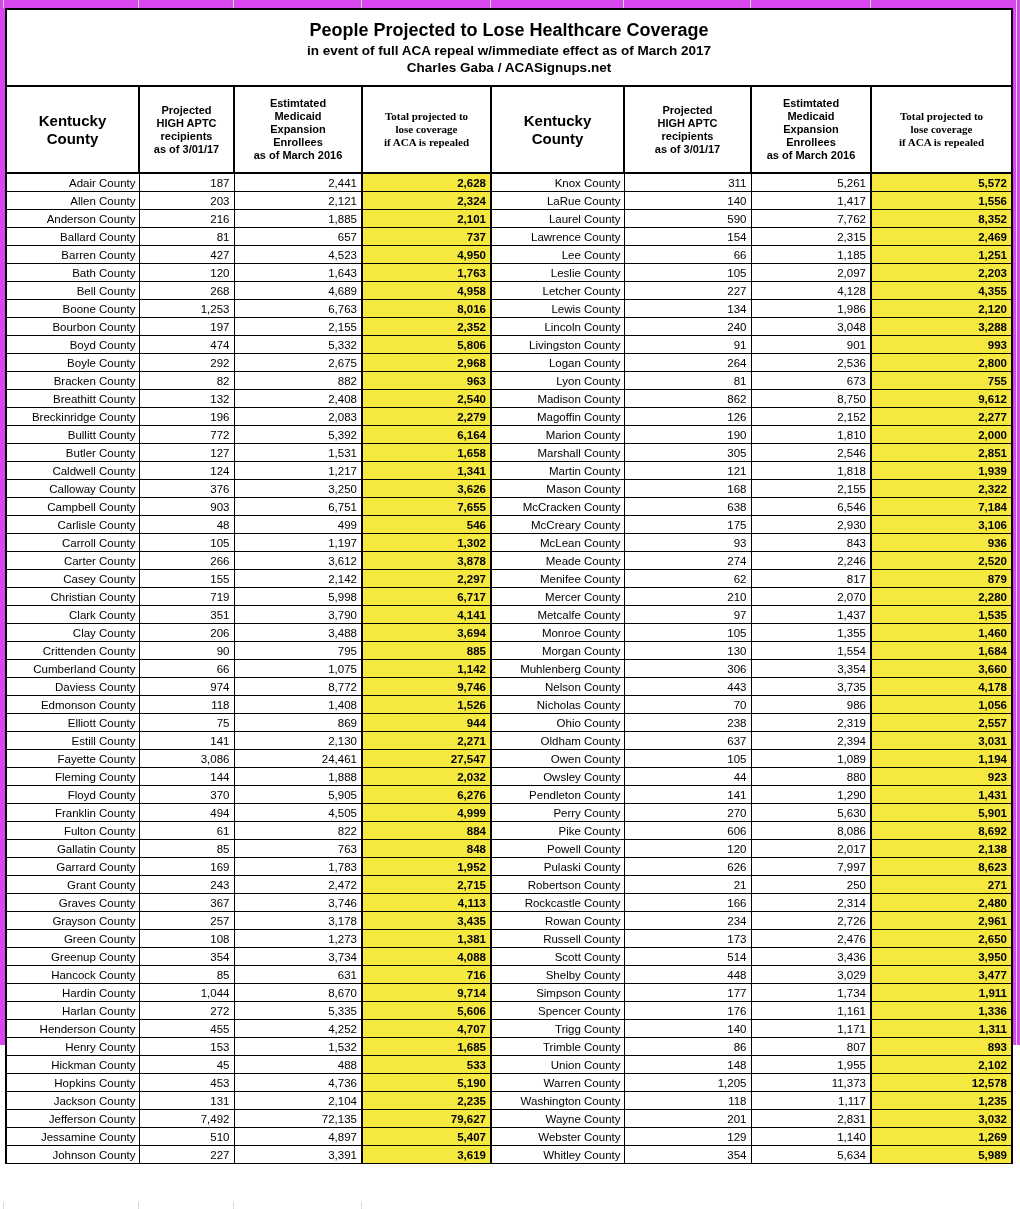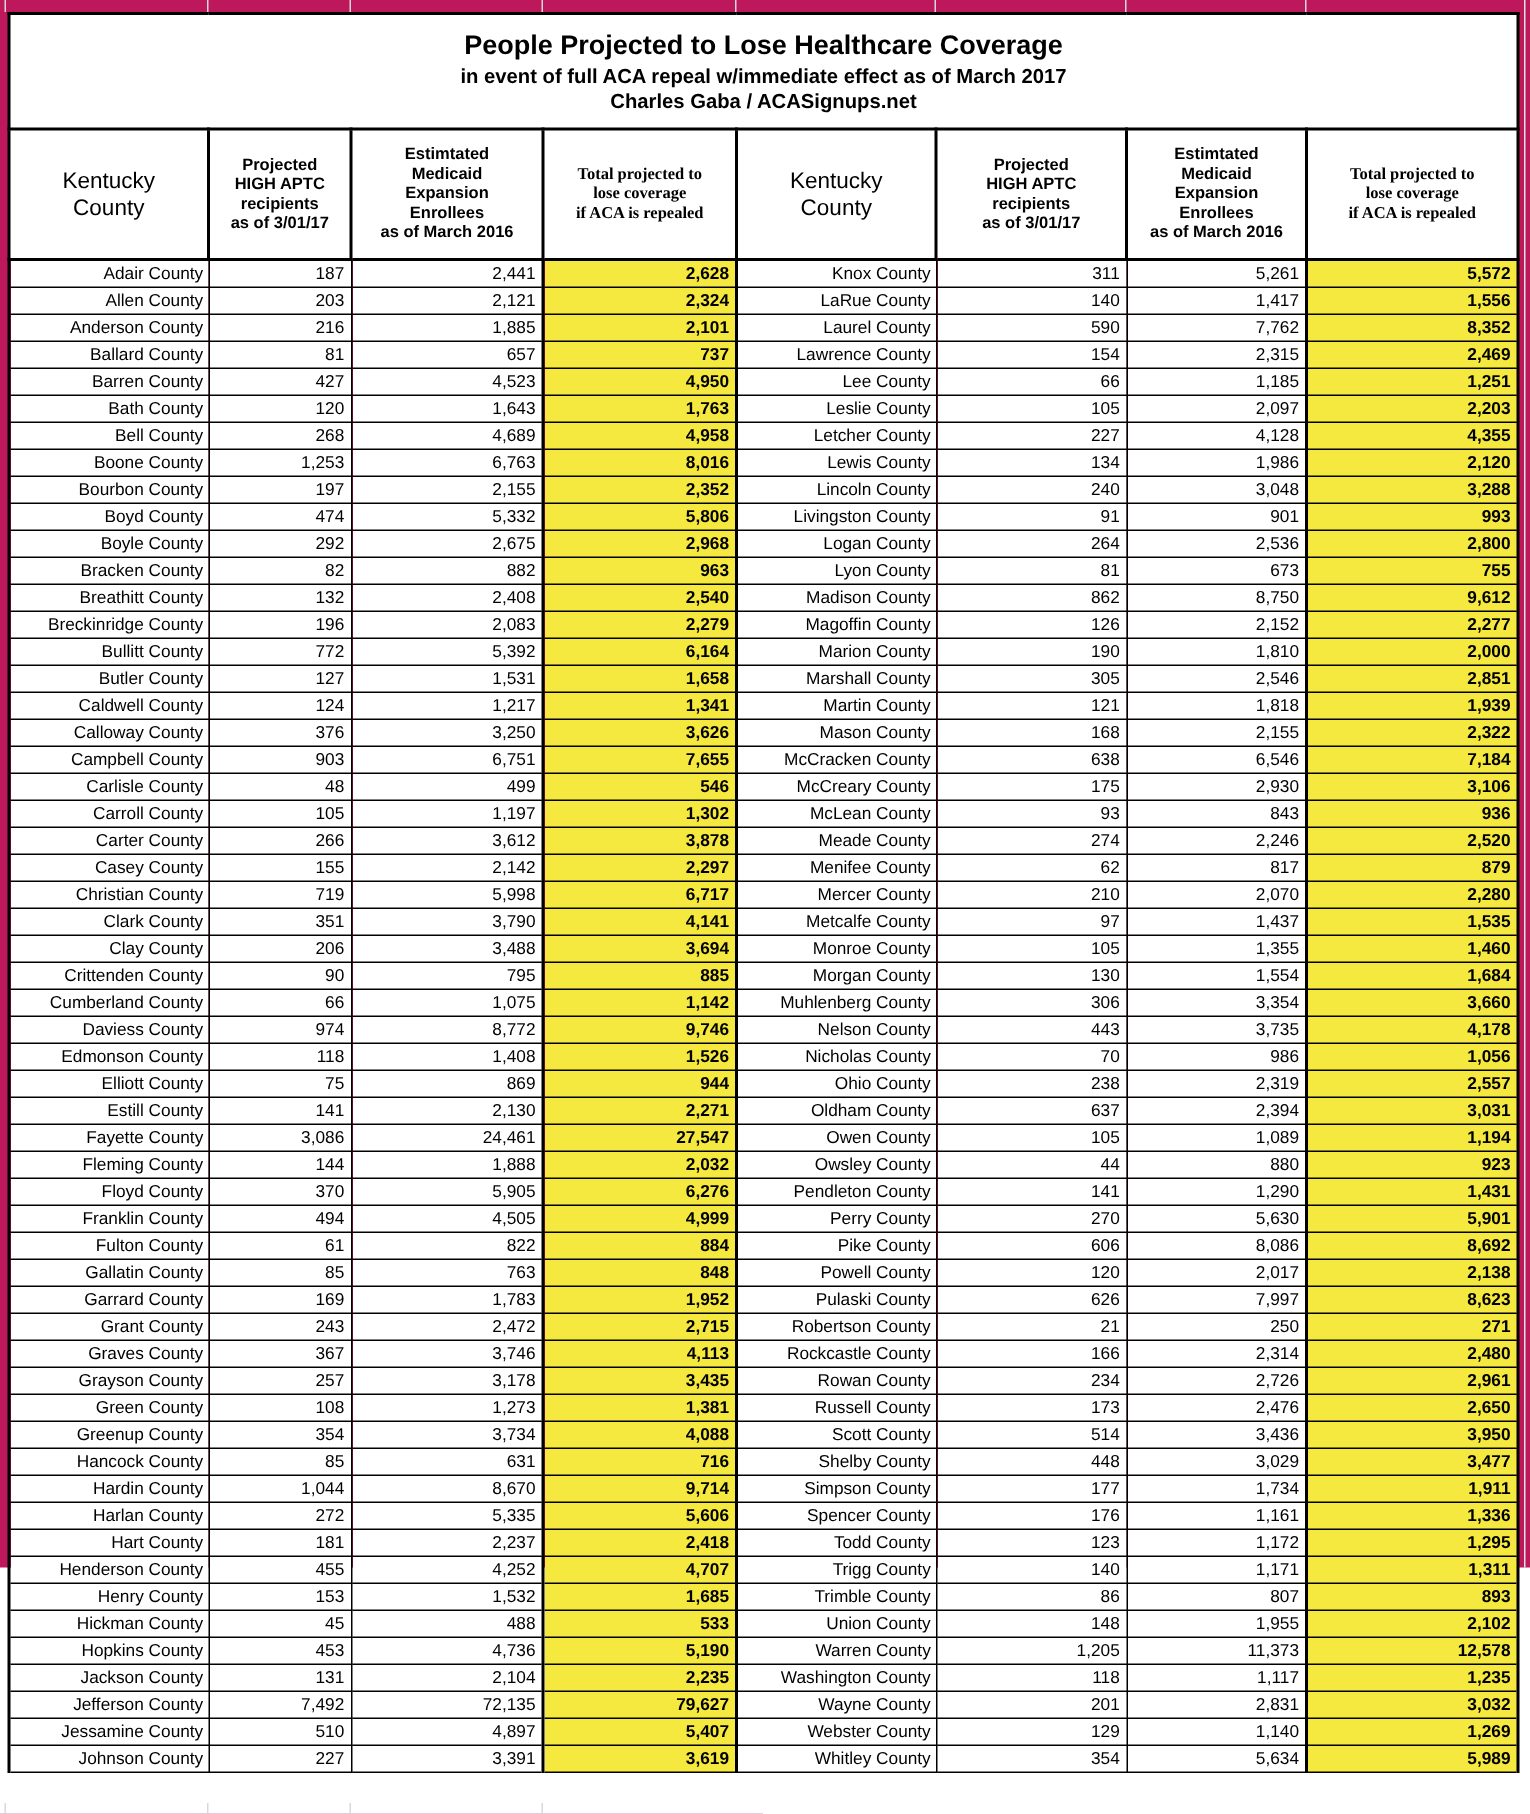--- a/index.html
+++ b/index.html
@@ -2,21 +2,21 @@
 <html style="--hl: #F5E83E;"><head>
 <meta charset="utf-8">
 <style>
   :root { --hl:#F5E83E; }
   html,body{ margin:0; padding:0; background:#ffffff; }
   body{
     width:1020px; height:1209px; overflow:hidden;
     font-family:"Liberation Sans","DejaVu Sans",sans-serif;
     color:#000;
   }
-  .sheet{ position:relative; width:1020px; height:1045px; background:#be185d; }
+  .sheet{ position:relative; width:1020px; height:1045px; background:#d946ef; }
 
   
   .tick-v{ position:absolute; width:1px; background:#d8d8d8; }
   .grid-right{ position:absolute; top:0; bottom:0; width:1px; background:#e2e2e2; }
 
   table.coverage{
     position:absolute; left:5px; top:8px;
     width:1006px; table-layout:fixed; border-collapse:collapse;
   }
   
@@ -27,21 +27,21 @@
   .t1{ font-size:18px; font-weight:bold; line-height:23px; }
   .t2{ font-size:13.5px; font-weight:bold; line-height:17px; }
   .t3{ font-size:13.5px; font-weight:bold; line-height:17px; }
 
   
   tr.headrow th{
     border:2px solid #000; background:#fff;
     height:85px; text-align:center; vertical-align:middle;
     white-space:pre-line; padding:0 1px;
   }
-  th.county-h{ font-size:15px; font-weight:normal; line-height:18px; }
+  th.county-h{ font-size:15px; font-weight:bold; line-height:18px; }
   th.small-h{ font-size:11px; font-weight:bold; line-height:13px; }
   th.yellow{ background:var(--hl);font-family:Liberation Serif, serif; }
 
   
   td{
     border:1px solid #000; height:17px; overflow:hidden;
     font-size:11.5px; line-height:16px; white-space:nowrap;
     padding:0 3px 0 1px; background:#fff;
   }
   td.county{ text-align:right; }
@@ -589,30 +589,20 @@
           <td class="county">Harlan County</td>
           <td class="num">272</td>
           <td class="num">5,335</td>
           <td class="total">5,606</td>
           <td class="county">Spencer County</td>
           <td class="num">176</td>
           <td class="num">1,161</td>
           <td class="total">1,336</td>
         </tr>
         <tr>
-          <td class="county">Hart County</td>
-          <td class="num">181</td>
-          <td class="num">2,237</td>
-          <td class="total">2,418</td>
-          <td class="county">Todd County</td>
-          <td class="num">123</td>
-          <td class="num">1,172</td>
-          <td class="total">1,295</td>
-        </tr>
-        <tr>
           <td class="county">Henderson County</td>
           <td class="num">455</td>
           <td class="num">4,252</td>
           <td class="total">4,707</td>
           <td class="county">Trigg County</td>
           <td class="num">140</td>
           <td class="num">1,171</td>
           <td class="total">1,311</td>
         </tr>
         <tr>

